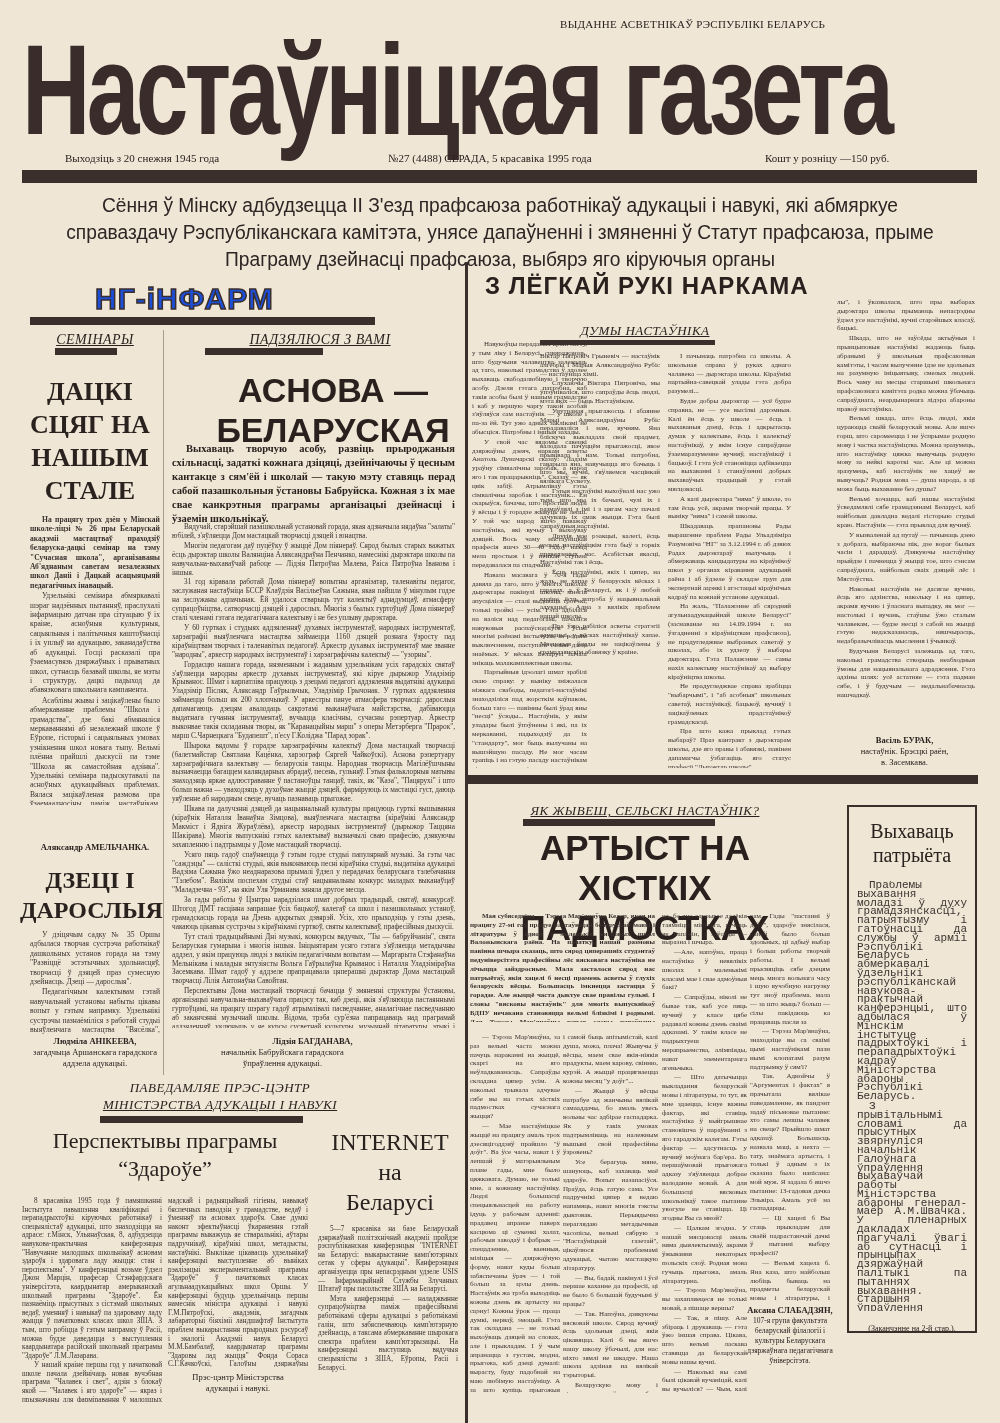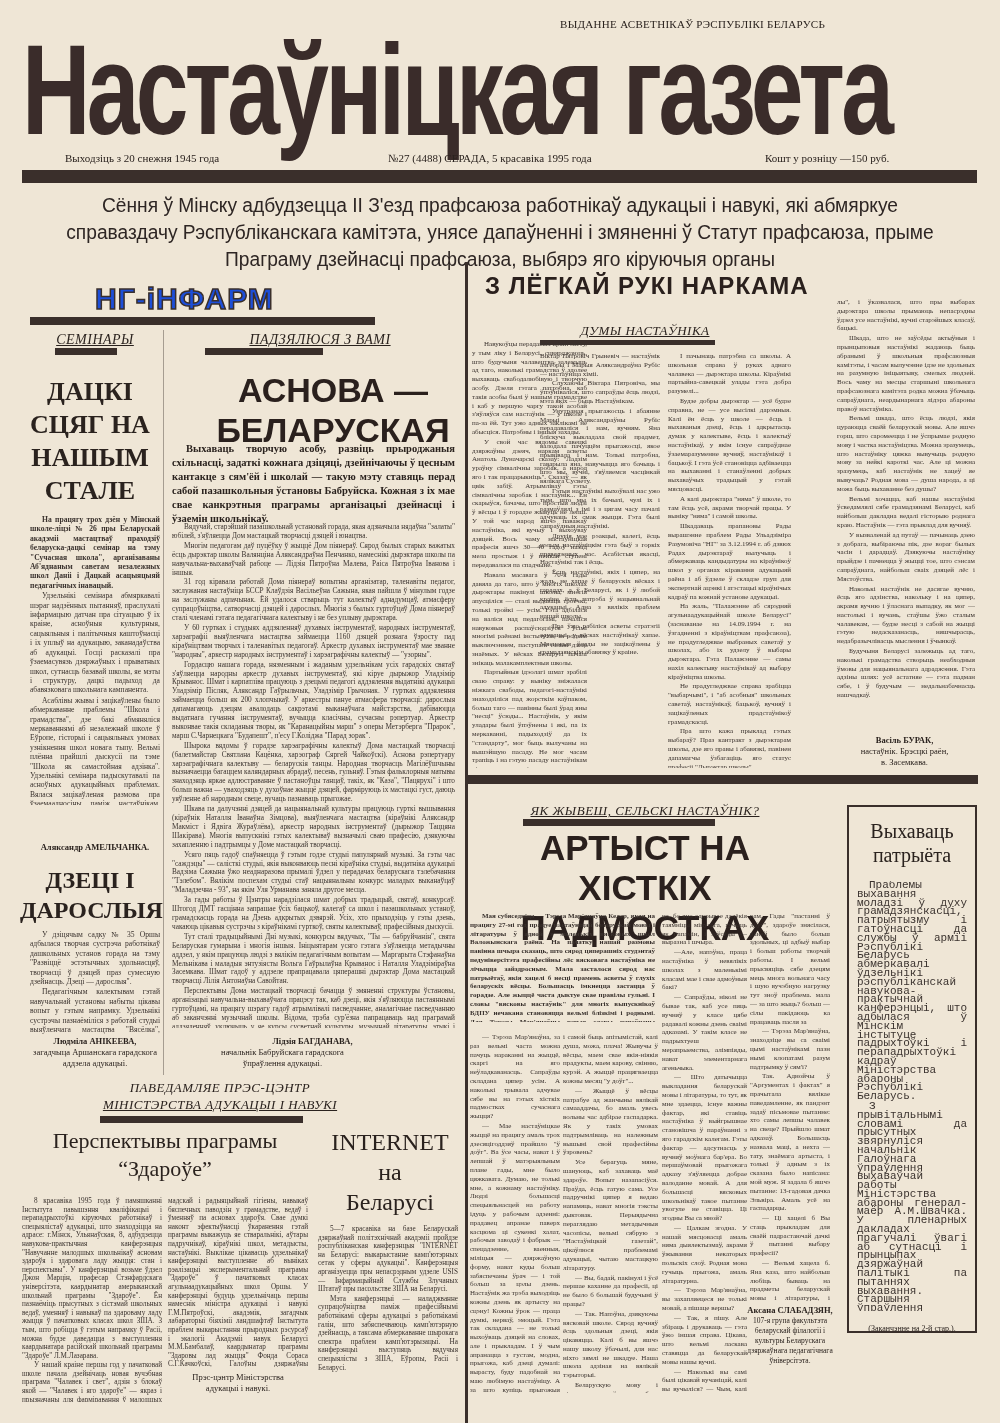--- a/index.html
+++ b/index.html
@@ -162,21 +162,21 @@
   <p>А калі дырэктара "няма" ў школе, то там ёсць усё, акрамя творчай працы. У выніку "няма" і самой школы.</p>
   <p>Шкадаваць прапановы Рады вырашэнне праблем Рады Ульадзіміра Разумовіча "НГ" за 3.12.1994 г. аб дзвюх Радах дырэктараў вылучыць і абмеркаваць кандыдатуры на кіраўнікоў школ у органах кіравання адукацыяй раёна і аб ўдзеле ў складзе груп для экспертнай ацэнкі і атэстацыі кіраўнічых кадраў па кожнай установе адукацыі.</p>
   <p>На жаль, "Палажэнне аб сярэдняй агульнаадукацыйнай школе Беларусі" (заснаванае на 14.09.1994 г. на ўзгадненні з кіраўніцтвам прафсаюза), не прадугледжвае выбраных саветаў у школах, або іх удзелу ў выбары дырэктара. Гэта Палажэнне — самы нахіл калектыву настаўнікаў ад выбару кіраўніцтва школы.</p>
   <p>Не прадугледжвае справа зрабіцца "выбарчымі", і "аб асобныя" школьных саветаў, настаўнікаў, бацькоў, вучняў і зацікаўленых прадстаўнікоў грамадскасці.</p>
   <p>Пра што кажа прыклад гэтых выбараў? Праз кантракт з дырэктарам школы, дзе яго правы і абавязкі, павінен дапамагчы ўзбагаціць яго статус прафесіі "Дырэктар школы".</p>
 </div>
 <div class="abs body-text" style="left:837px; top:298px; width:138px; height:420px; font-size:7px; line-height:8.8px;">
   <p style="text-indent:0;">лы", і ўказвалася, што пры выбарах дырэктара школы прымаюць непасрэдны ўдзел усе настаўнікі, вучні старэйшых класаў, бацькі.</p>
   <p>Шкада, што не заўсёды актыўныя і прынцыповыя настаўнікі жадаюць быць абранымі ў школьныя прафсаюзныя камітэты, і часам вылучэнне ідзе не здольных на разумную ініцыятыву, смелых людзей. Вось чаму на месцы старшыні школьнага прафсаюзнага камітэта родка можна ўбачыць сапраўднага, неардынарнага лідэра абароны правоў настаўніка.</p>
   <p>Вельмі шкада, што ёсць людзі, якія цураюцца сваёй беларускай мовы. Але яшчэ горш, што саромеецца і не ўспрымае родную мову і частка настаўніцтва. Можна зразумець, што настаўніку цяжка вывучыць родную мову за нейкі кароткі час. Але ці можна зразумець, каб настаўнік не хацеў яе вывучаць? Родная мова — душа народа, а ці можа быць выхаванне без душы?</p>
-  <p>Вельмі хочацца, каб нашы настаўнікі ўсведамлялі сябе грамадзянамі Беларусі, каб найбольш дакладна ведалі гісторыю роднага краю. Настаўнік — гэта прыклад для вучняў.</p>
+  <p>Вельмі хочацца, каб нашы настаўнікі ўсведамлялі сябе грамадзянамі Беларусі, каб найбольш дакладна ведалі гісторыю студыі краю. Настаўнік — гэта прыклад для вучняў.</p>
   <p>У вызваленай ад путаў — пачынаць дзею з добрага, выбіраючы пік, дзе вораг былых часін і дарадцаў. Дзякуючы настаўніку прыйдзе і пачнецца ў жыцці тое, што сэнсам сапраўднага, найбольш сваіх дзяцей лёс і Мястоўства.</p>
   <p>Наколькі настаўнік не дасягае вучню, ёсць яго адзінства, накольку і на цяпер, акрамя вучню і ўласнага выпадку, як мог — настолькі і вучань, стаўшы ўжо сталым чалавекам, — будзе несці з сабой на жыцці гэтую недасказанасць, няшчырасць, недабразычлівасць мыслення і ўчынкаў.</p>
   <p>Будучыня Беларусі залежыць ад таго, наколькі грамадства створыць неабходныя ўмовы для нацыянальнага адраджэння. Гэта адзіны шлях: усё астатняе — гэта падман сябе, і ў будучым — недальнабачнасць нашчадкаў.</p>
 </div>
 <div class="abs sig" style="left:837px; top:735px; width:135px; font-weight:bold;">Васіль БУРАК,</div>
 <div class="abs sig" style="left:837px; top:746px; width:135px;">настаўнік. Брэсцкі раён,</div>
 <div class="abs sig" style="left:837px; top:757px; width:135px;">в. Засемкава.</div>
 
 <div class="bar" style="left:466px; top:775px; width:512px; height:9px;"></div>
 

